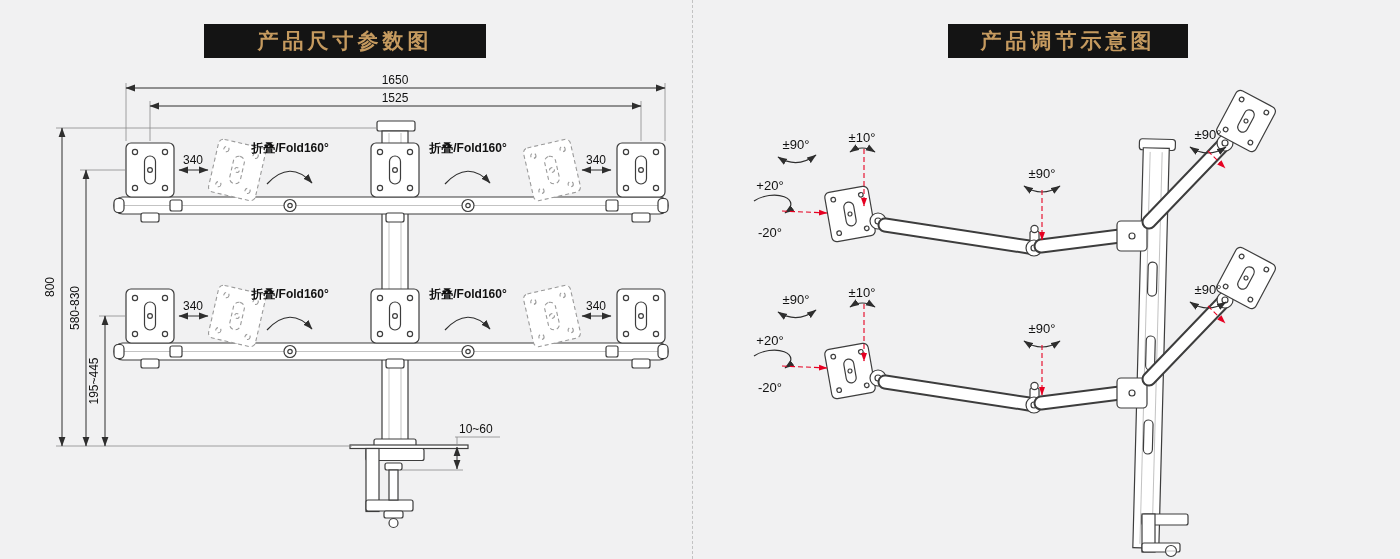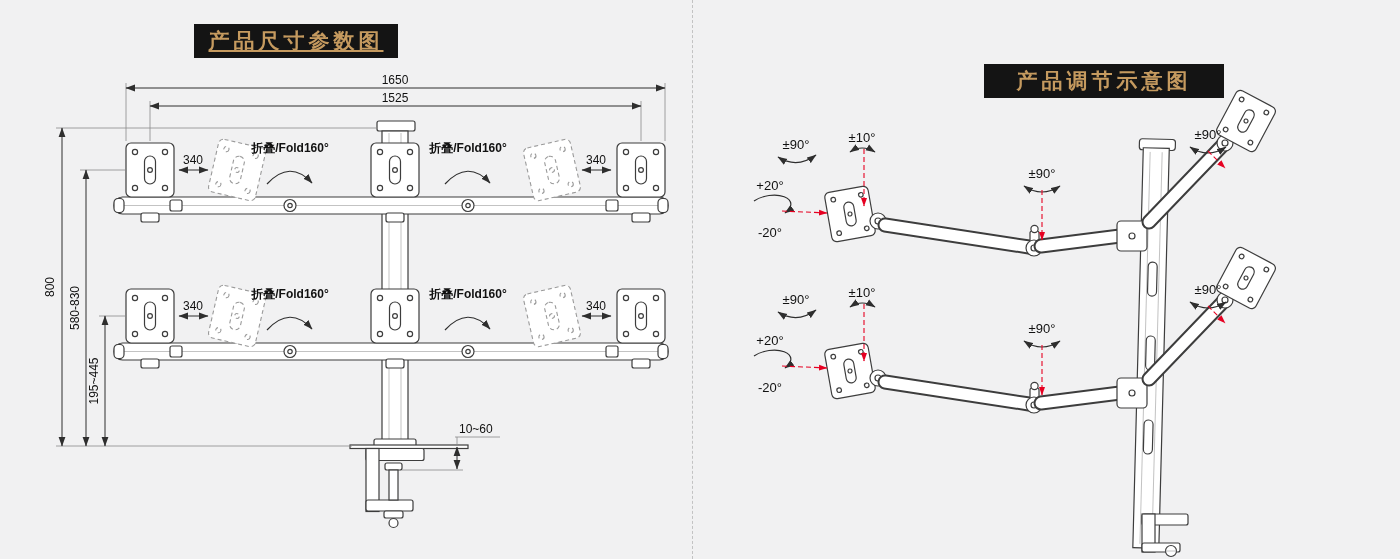--- a/index.html
+++ b/index.html
@@ -1,22 +1,22 @@
 <!DOCTYPE html>
 <html><head>
 <meta charset="utf-8">
 <style>
   html,body{margin:0;padding:0;}
   body{width:1400px;height:559px;background:#f1f1f2;overflow:hidden;font-family:"Liberation Sans",sans-serif;}
   .stage{position:relative;width:1400px;height:559px;}
   .divider{position:absolute;left:692px;top:0;height:559px;width:0;border-left:1px dashed #c3c3c3;}
   .badge{position:absolute;top:24px;height:34px;line-height:34px;background:#141414;color:#c59a5f;
          font-size:21px;font-weight:700;letter-spacing:4px;text-align:center;}
-  .badge.l{left:194px;width:204px;text-decoration:underline;}
-  .badge.r{left:984px;width:240px;margin-top:40px;}
+  .badge.l{left:204px;width:282px;}
+  .badge.r{left:948px;width:240px;}
   svg{position:absolute;top:0;}
   svg.leftsvg{left:0;}
   svg.rightsvg{left:694px;}
   .t{font-family:"Liberation Sans",sans-serif;font-size:12px;fill:#111;}
   .ta{font-family:"Liberation Sans",sans-serif;font-size:13px;fill:#111;}
   .tb{font-weight:700;}
   .dim{stroke:#2e2e2e;stroke-width:1;fill:none;}
   .ext{stroke:#8c8c8c;stroke-width:0.8;fill:none;}
   .ln{stroke:#3d3d3d;stroke-width:1.2;fill:#fff;}
   .thin{stroke:#a9a9a9;stroke-width:0.7;fill:none;}

